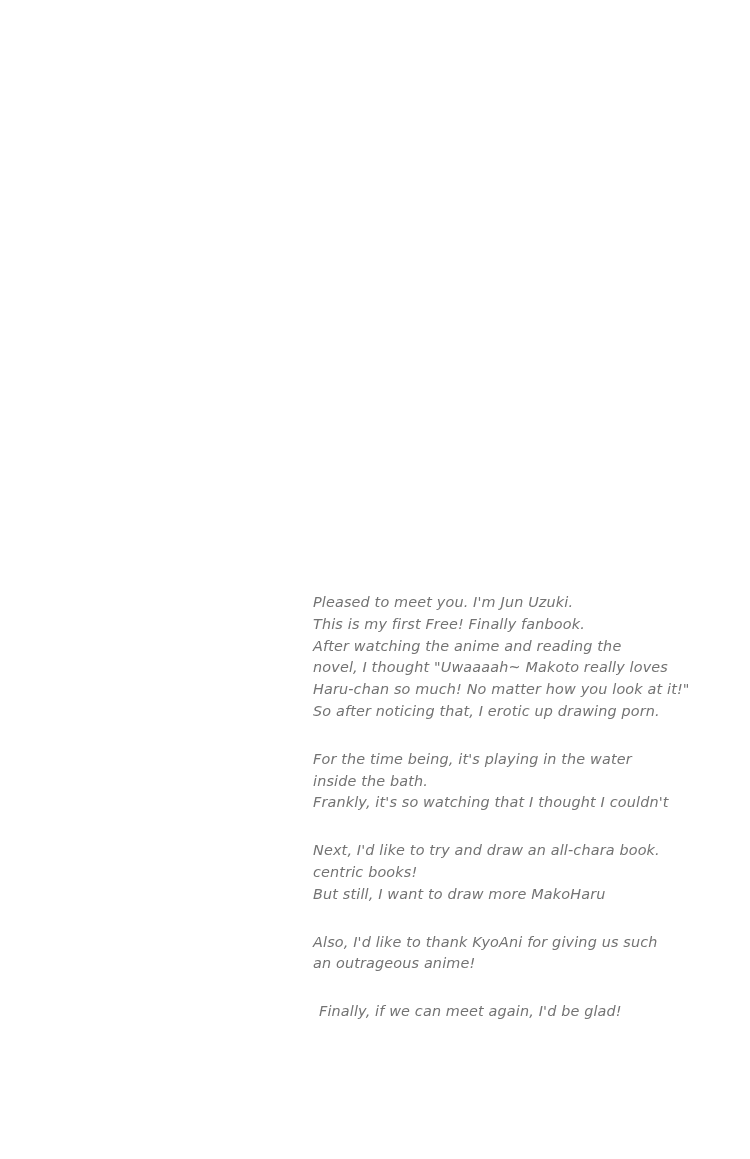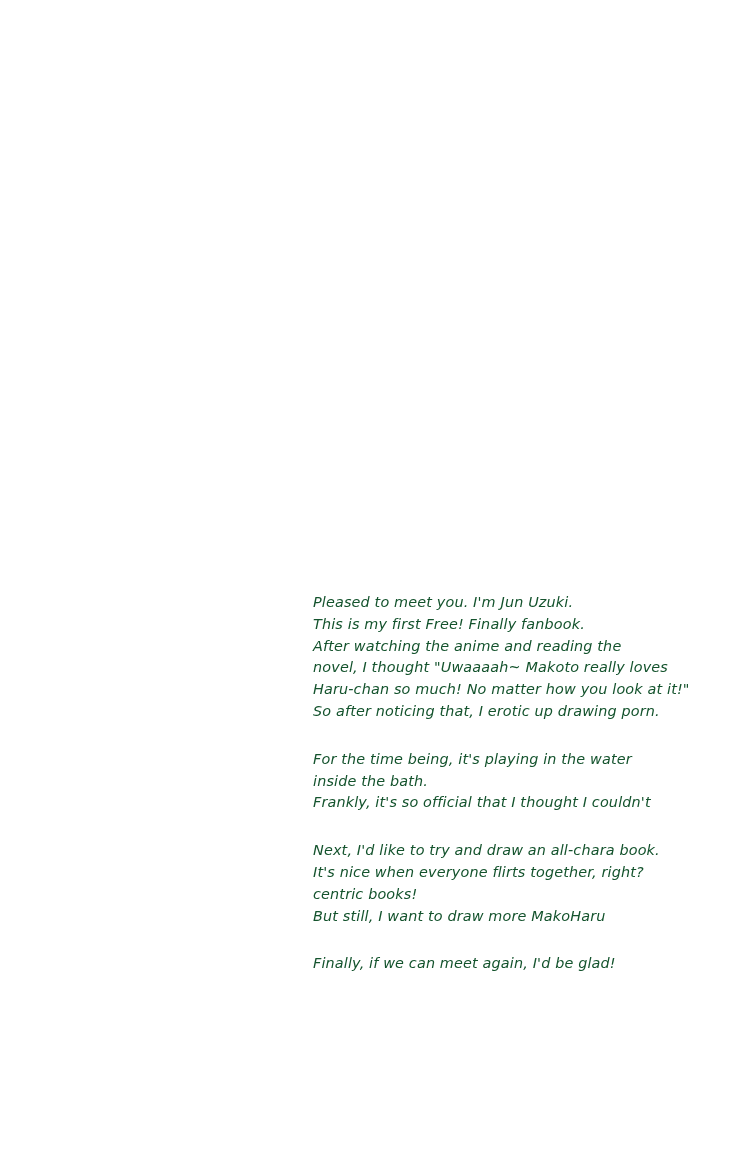--- a/index.html
+++ b/index.html
@@ -24,60 +24,64 @@
     left: 313px;
     top: 592px;
     width: 400px;
     color: #1a1a1a;
   }
   .para {
     margin: 0 0 26px 0;
   }
   .para:last-child {
     margin-bottom: 0;
+    margin-left: 6px;
   }
   .line {
     display: block;
     font-family: "DejaVu Sans", sans-serif;
     font-size: 14.4px;
     line-height: 21.8px;
     letter-spacing: 0.15px;
     white-space: nowrap;
     font-style: italic;
     font-weight: 400;
-    color: #14532d;
+    color: #737373;
   }
 </style>
 </head>
 <body>
 
 <div class="page">
   <div class="afterword">
 
     <div class="para">
       <span class="line">Pleased to meet you. I'm Jun Uzuki.</span>
       <span class="line">This is my first Free! Finally fanbook.</span>
       <span class="line">After watching the anime and reading the</span>
       <span class="line">novel, I thought "Uwaaaah~ Makoto really loves</span>
       <span class="line">Haru-chan so much! No matter how you look at it!"</span>
       <span class="line">So after noticing that, I erotic up drawing porn.</span>
     </div>
 
     <div class="para">
       <span class="line">For the time being, it's playing in the water</span>
       <span class="line">inside the bath.</span>
-      <span class="line">Frankly, it's so official that I thought I couldn't</span>
+      <span class="line">Frankly, it's so watching that I thought I couldn't</span>
     </div>
 
     <div class="para">
       <span class="line">Next, I'd like to try and draw an all-chara book.</span>
-      <span class="line">It's nice when everyone flirts together, right?</span>
       <span class="line">centric books!</span>
       <span class="line">But still, I want to draw more MakoHaru</span>
     </div>
 
+    <div class="para">
+      <span class="line">Also, I'd like to thank KyoAni for giving us such</span>
+      <span class="line">an outrageous anime!</span>
+    </div>
 
     <div class="para">
       <span class="line">Finally, if we can meet again, I'd be glad!</span>
     </div>
 
   </div>
 </div>
 
 </body></html>

